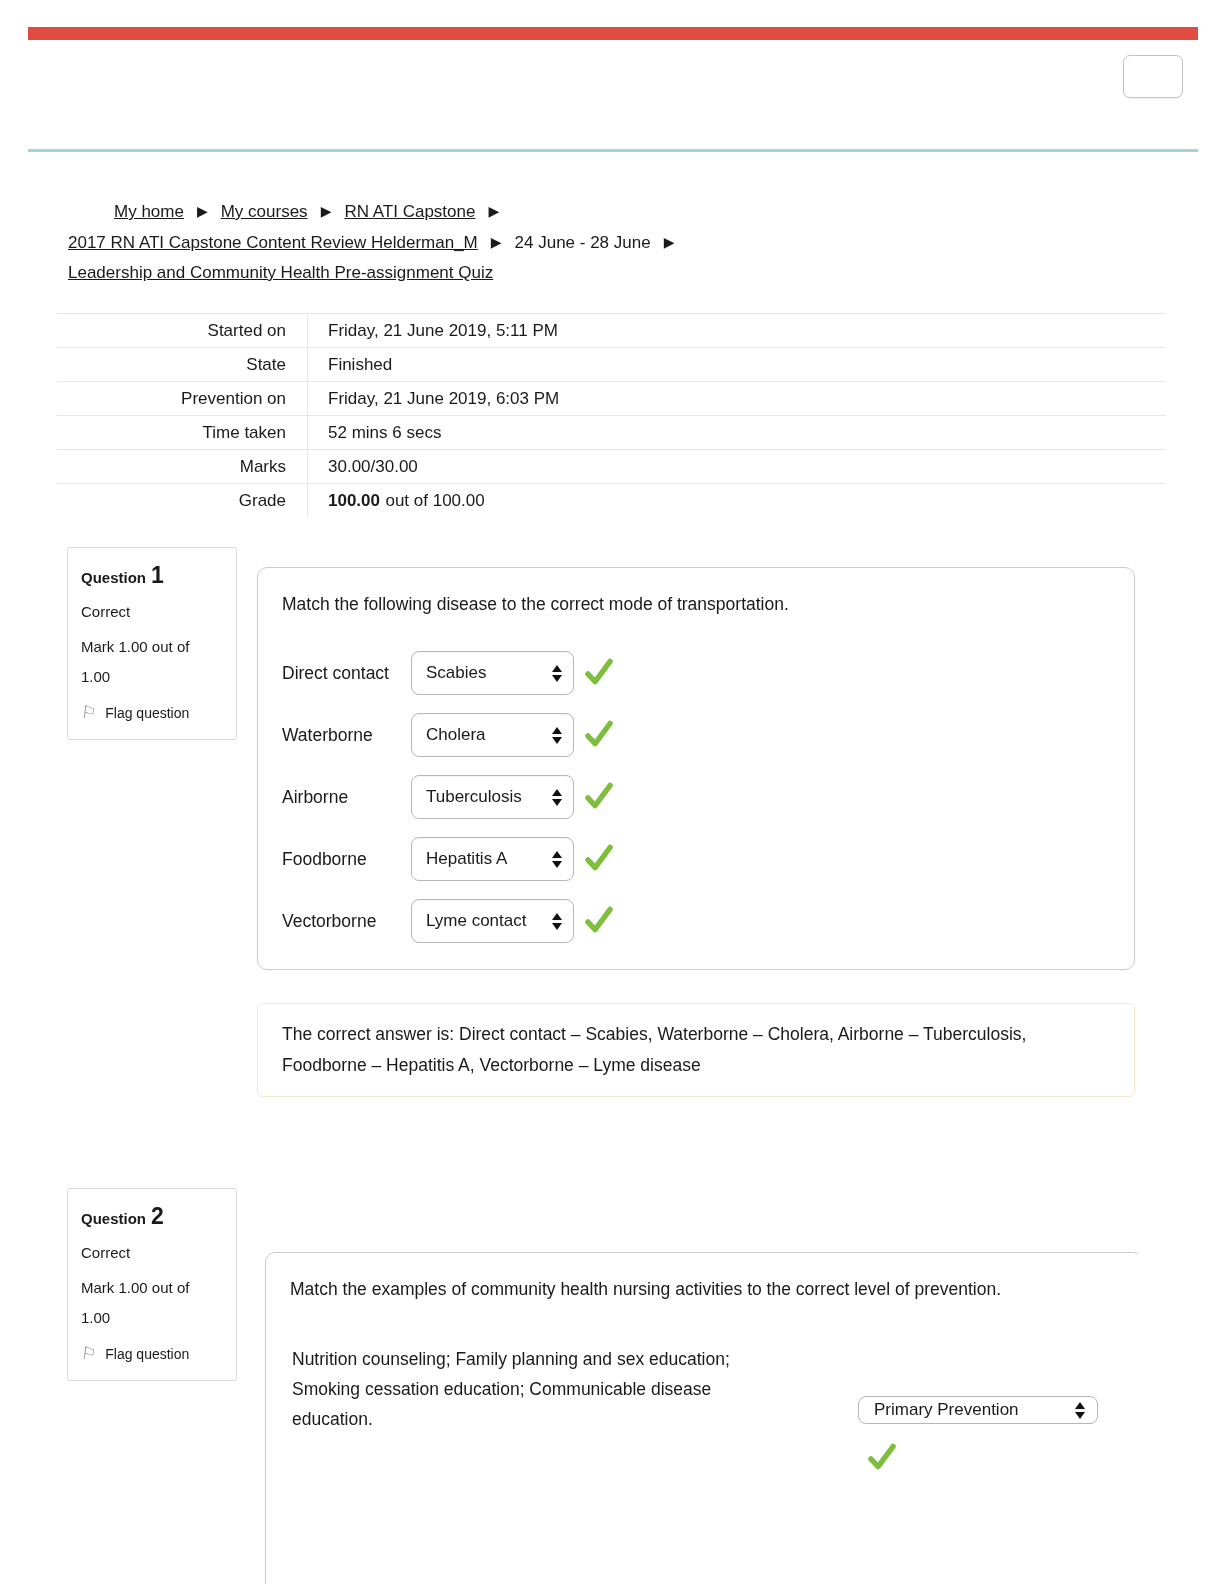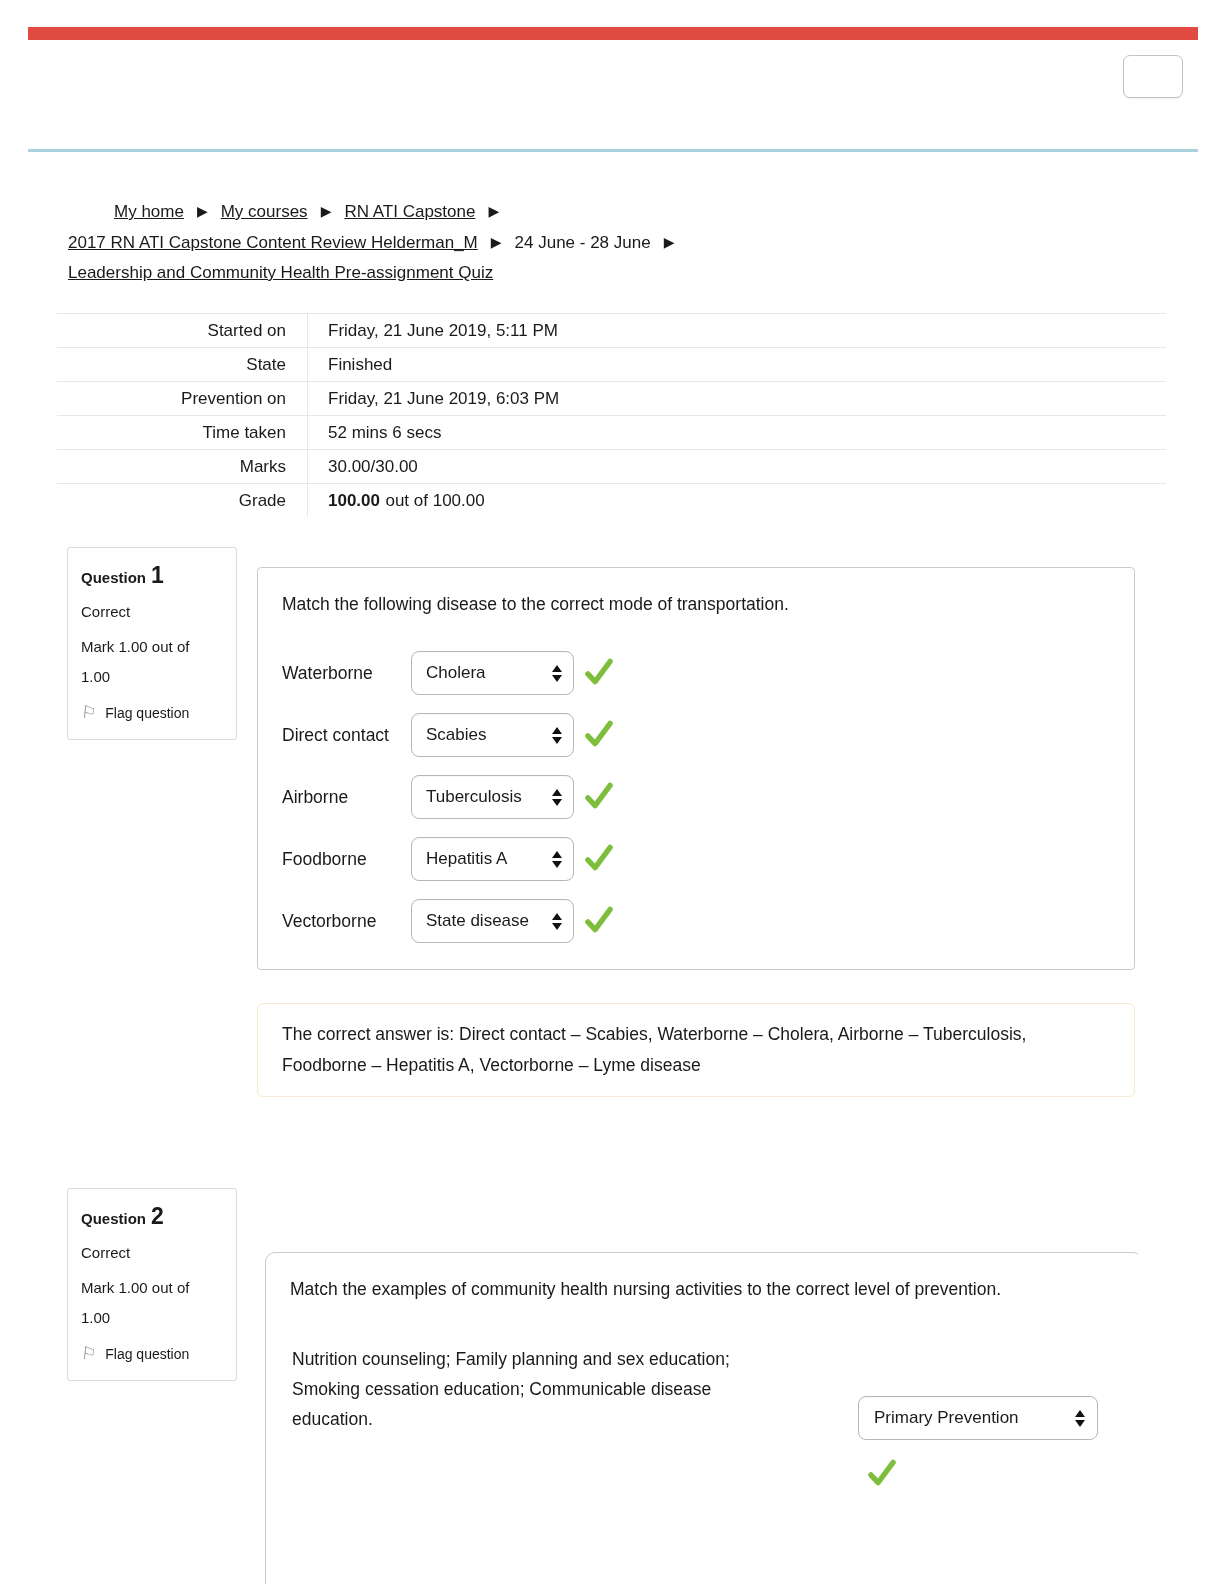--- a/index.html
+++ b/index.html
@@ -38,21 +38,21 @@
   
   .qinfo{position:absolute;left:67px;width:170px;height:193px;border:1px solid #dadada;border-radius:3px;background:#fff;padding:15px 12px 0 13px;}
   .qinfo-title{font-size:15px;font-weight:bold;line-height:24px;}
   .qinfo-num{font-size:23px;margin-left:5px;}
   .qinfo-status{font-size:15px;margin-top:13px;}
   .qinfo-mark{font-size:15px;line-height:30px;margin-top:12px;width:134px;}
   .qinfo-flag{font-size:14px;margin-top:10px;display:flex;align-items:center;cursor:pointer;}
   .flag-glyph{font-size:17px;color:#8b8b8b;margin-right:9px;transform:skewX(-6deg);}
 
   
-  .qbody{position:absolute;left:257px;width:878px;border:1px solid #cbcbcb;border-radius:4px;background:#fff;}
+  .qbody{position:absolute;left:257px;width:878px;border:1px solid #cbcbcb;border-radius:10px;background:#fff;}
   .qbody-clip{position:absolute;left:257px;width:881px;overflow:hidden;}
   .qbody-inner{position:relative;width:878px;border:1px solid #cbcbcb;border-radius:10px;background:#fff;}
   .prompt{margin:21px 24px 0 24px;font-size:17.5px;line-height:30px;max-width:745px;}
 
   
   .match-rows{margin-top:32px;padding-left:24px;}
   .match-row{display:flex;align-items:center;height:44px;margin-bottom:18px;}
   .match-label{width:129px;font-size:17.5px;flex:none;}
   .match-select{width:163px;height:44px;border:1px solid #b7b7b7;border-radius:8px;background:#fff;
     display:flex;align-items:center;padding:0 11px 0 14px;font-size:17px;cursor:pointer;flex:none;
@@ -64,21 +64,21 @@
   .check{margin-left:9px;flex:none;display:inline-block;}
 
   
   .feedback{position:absolute;left:257px;top:1003px;width:878px;height:94px;border:1px solid var(--feedback_border);
     border-radius:6px;background:#fff;padding:15px 24px 0 24px;font-size:17.5px;line-height:31px;}
   .feedback-text{max-width:770px;}
 
   
   .stimulus{margin:40px 0 0 26px;width:482px;font-size:17.5px;line-height:30px;}
   .answer-col{position:absolute;left:592px;top:143px;}
-  .q2-select{width:240px;height:44px;border:1px solid #b7b7b7;border-radius:8px;background:#fff;
+  .q2-select{width:240px;height:28px;border:1px solid #b7b7b7;border-radius:8px;background:#fff;
     display:flex;align-items:center;padding:0 12px 0 15px;font-size:17px;cursor:pointer;
     box-shadow:inset 0 1px 1px rgba(0,0,0,.03);}
   .q2-check{margin:17px 0 0 8px;}
 </style>
 </head>
 <body>
 
 <div id="app">
 
   <div class="topbar"></div>
@@ -132,48 +132,48 @@
         <span class="flag-glyph">⚐</span>
         <span>Flag question</span>
       </div>
   </div>
 
   <div class="qbody" style="top:567px;height:403px;">
     <div class="prompt">Match the following disease to the correct mode of transportation.</div>
     <div class="match-rows">
 
       <div class="match-row">
+        <div class="match-label">Direct contact</div>
+        <div class="match-select">
+          <span class="select-value">Scabies</span>
+          <span class="spinner">
+              <span class="tri-up"></span>
+              <span class="tri-down"></span>
+            </span>
+        </div>
+        <span class="check"><svg width="31" height="31" viewBox="0 0 32 32">
+              <path d="M5 18.5 L12.5 26.5 L28 5.5" fill="none" stroke="#7dbf3c" stroke-width="5.5" stroke-linecap="round" stroke-linejoin="round"></path>
+            </svg></span>
+      </div>
+
+      <div class="match-row">
         <div class="match-label">Waterborne</div>
         <div class="match-select">
           <span class="select-value">Cholera</span>
           <span class="spinner">
               <span class="tri-up"></span>
               <span class="tri-down"></span>
             </span>
         </div>
         <span class="check"><svg width="31" height="31" viewBox="0 0 32 32">
               <path d="M5 18.5 L12.5 26.5 L28 5.5" fill="none" stroke="#7dbf3c" stroke-width="5.5" stroke-linecap="round" stroke-linejoin="round"></path>
             </svg></span>
       </div>
 
       <div class="match-row">
-        <div class="match-label">Direct contact</div>
-        <div class="match-select">
-          <span class="select-value">Scabies</span>
-          <span class="spinner">
-              <span class="tri-up"></span>
-              <span class="tri-down"></span>
-            </span>
-        </div>
-        <span class="check"><svg width="31" height="31" viewBox="0 0 32 32">
-              <path d="M5 18.5 L12.5 26.5 L28 5.5" fill="none" stroke="#7dbf3c" stroke-width="5.5" stroke-linecap="round" stroke-linejoin="round"></path>
-            </svg></span>
-      </div>
-
-      <div class="match-row">
         <div class="match-label">Airborne</div>
         <div class="match-select">
           <span class="select-value">Tuberculosis</span>
           <span class="spinner">
               <span class="tri-up"></span>
               <span class="tri-down"></span>
             </span>
         </div>
         <span class="check"><svg width="31" height="31" viewBox="0 0 32 32">
               <path d="M5 18.5 L12.5 26.5 L28 5.5" fill="none" stroke="#7dbf3c" stroke-width="5.5" stroke-linecap="round" stroke-linejoin="round"></path>
@@ -190,21 +190,21 @@
             </span>
         </div>
         <span class="check"><svg width="31" height="31" viewBox="0 0 32 32">
               <path d="M5 18.5 L12.5 26.5 L28 5.5" fill="none" stroke="#7dbf3c" stroke-width="5.5" stroke-linecap="round" stroke-linejoin="round"></path>
             </svg></span>
       </div>
 
       <div class="match-row">
         <div class="match-label">Vectorborne</div>
         <div class="match-select">
-          <span class="select-value">State disease</span>
+          <span class="select-value">Lyme contact</span>
           <span class="spinner">
               <span class="tri-up"></span>
               <span class="tri-down"></span>
             </span>
         </div>
         <span class="check"><svg width="31" height="31" viewBox="0 0 32 32">
               <path d="M5 18.5 L12.5 26.5 L28 5.5" fill="none" stroke="#7dbf3c" stroke-width="5.5" stroke-linecap="round" stroke-linejoin="round"></path>
             </svg></span>
       </div>
 

